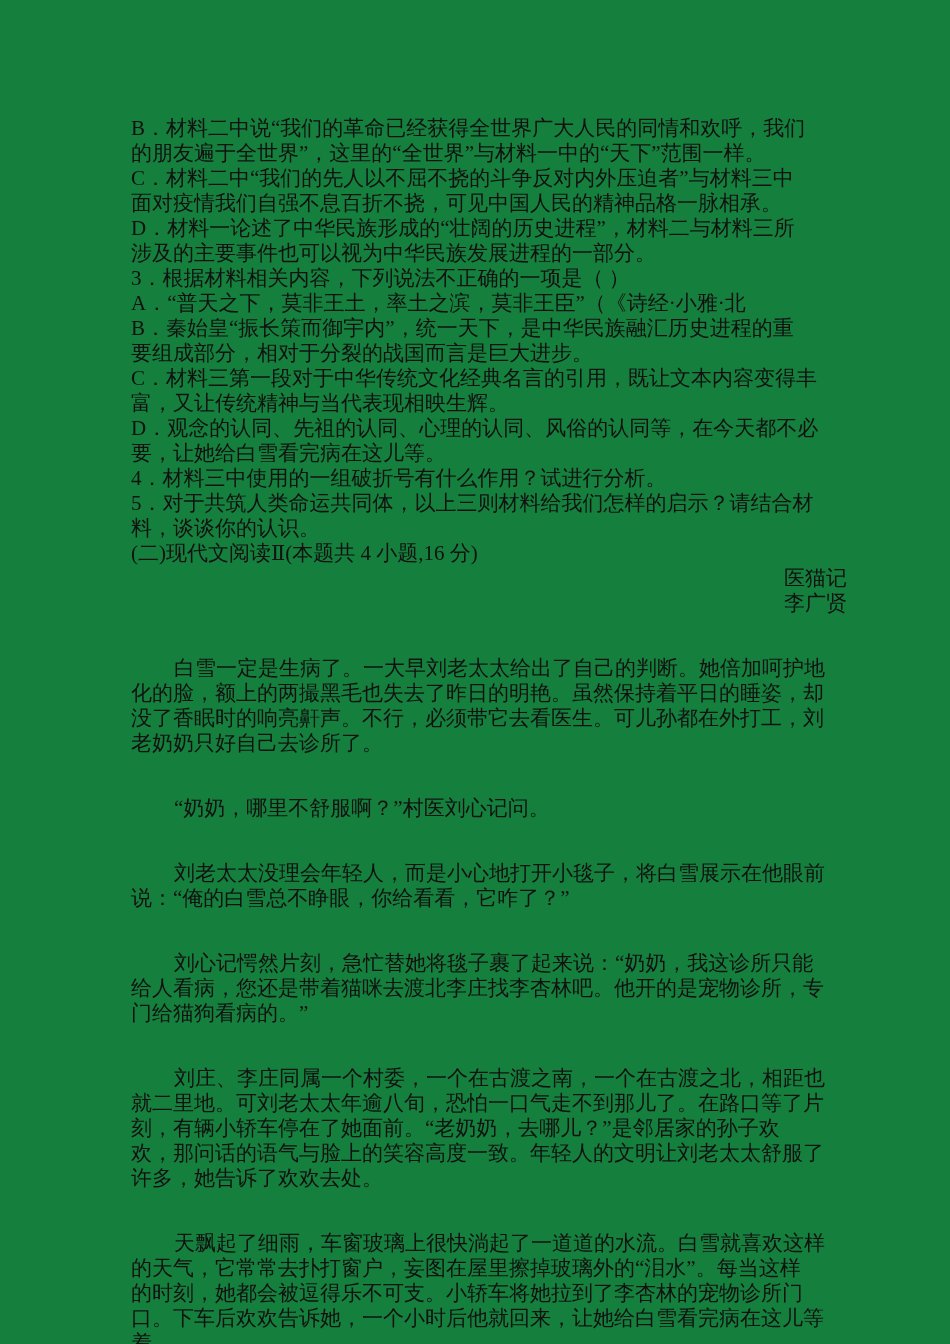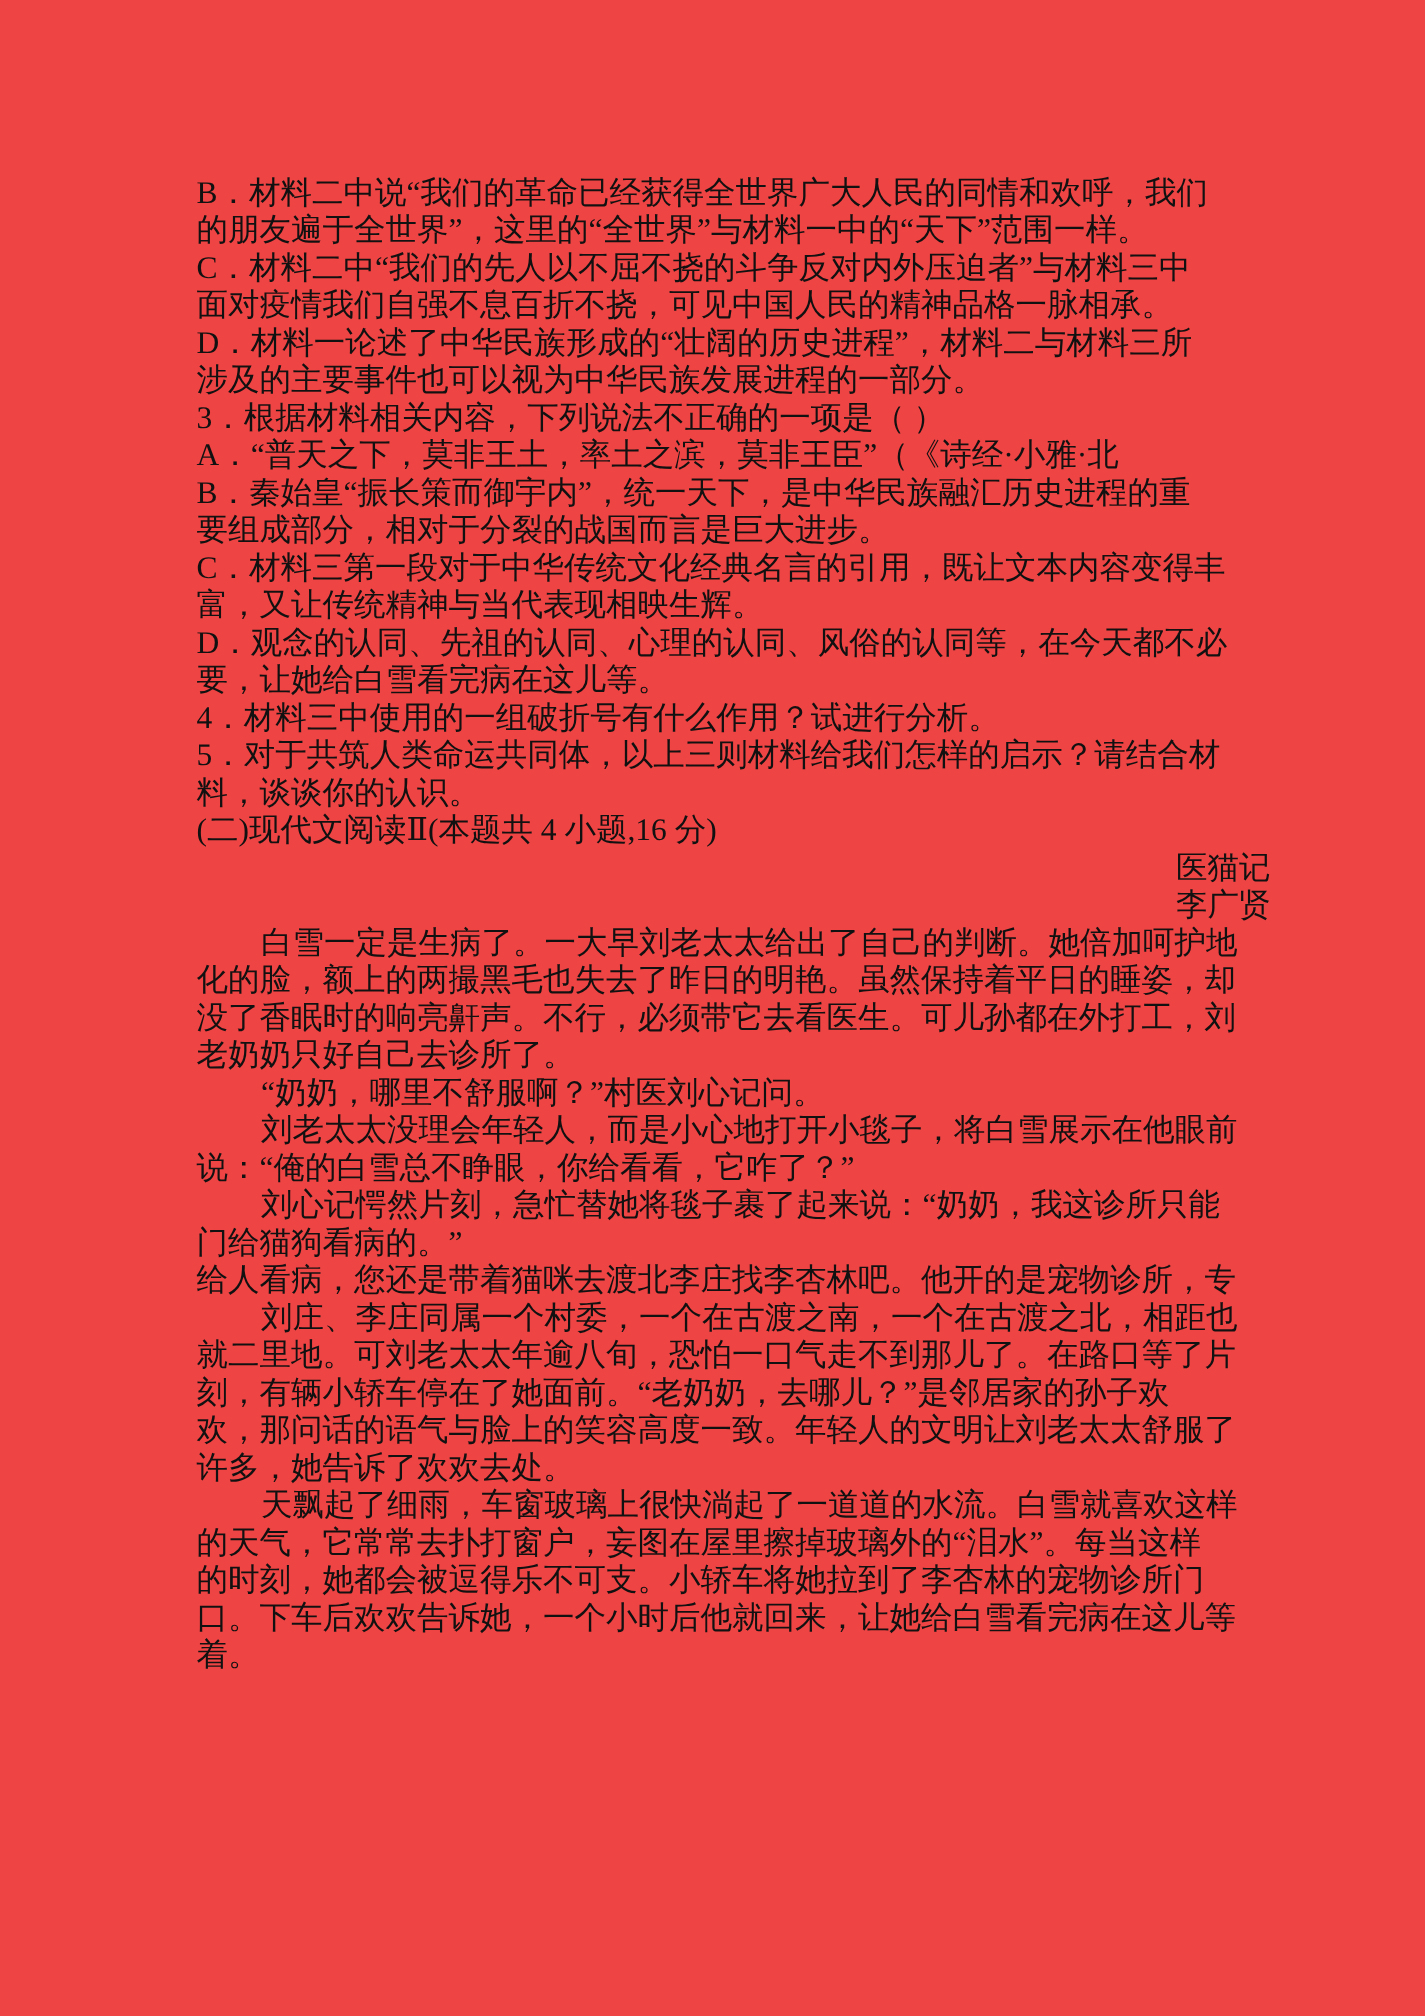--- a/index.html
+++ b/index.html
@@ -4,21 +4,21 @@
 <style>
   html, body {
     margin: 0;
     padding: 0;
     background: #ffffff;
   }
   .page {
     position: relative;
     width: 950px;
     height: 1344px;
-    background: #ef4444;
+    background: #15803d;
     overflow: hidden;
     font-family: "Liberation Serif", "DejaVu Serif", serif;
     color: #111111;
   }
   .text-block {
     position: absolute;
     left: 131px;
     top: 116px;
     width: 716px;
   }
@@ -28,20 +28,21 @@
     height: 25px;
     white-space: nowrap;
     letter-spacing: 0px;
   }
   .line.center {
     text-align: right;
     white-space: nowrap;
   }
   .line.indent {
     text-indent: 43px;
+    margin-top: 40px;
   }
 </style>
 </head>
 <body>
 
 <div class="page">
   <div class="text-block">
       <div class="line">B．材料二中说“我们的革命已经获得全世界广大人民的同情和欢呼，我们</div>
       <div class="line">的朋友遍于全世界”，这里的“全世界”与材料一中的“天下”范围一样。</div>
       <div class="line">C．材料二中“我们的先人以不屈不挠的斗争反对内外压迫者”与材料三中</div>
@@ -63,22 +64,22 @@
       <div class="line center">医猫记</div>
       <div class="line center">李广贤</div>
       <div class="line indent">白雪一定是生病了。一大早刘老太太给出了自己的判断。她倍加呵护地</div>
       <div class="line">化的脸，额上的两撮黑毛也失去了昨日的明艳。虽然保持着平日的睡姿，却</div>
       <div class="line">没了香眠时的响亮鼾声。不行，必须带它去看医生。可儿孙都在外打工，刘</div>
       <div class="line">老奶奶只好自己去诊所了。</div>
       <div class="line indent">“奶奶，哪里不舒服啊？”村医刘心记问。</div>
       <div class="line indent">刘老太太没理会年轻人，而是小心地打开小毯子，将白雪展示在他眼前</div>
       <div class="line">说：“俺的白雪总不睁眼，你给看看，它咋了？”</div>
       <div class="line indent">刘心记愕然片刻，急忙替她将毯子裹了起来说：“奶奶，我这诊所只能</div>
+      <div class="line">给人看病，您还是带着猫咪去渡北李庄找李杏林吧。他开的是宠物诊所，专</div>
       <div class="line">门给猫狗看病的。”</div>
-      <div class="line">给人看病，您还是带着猫咪去渡北李庄找李杏林吧。他开的是宠物诊所，专</div>
       <div class="line indent">刘庄、李庄同属一个村委，一个在古渡之南，一个在古渡之北，相距也</div>
       <div class="line">就二里地。可刘老太太年逾八旬，恐怕一口气走不到那儿了。在路口等了片</div>
       <div class="line">刻，有辆小轿车停在了她面前。“老奶奶，去哪儿？”是邻居家的孙子欢</div>
       <div class="line">欢，那问话的语气与脸上的笑容高度一致。年轻人的文明让刘老太太舒服了</div>
       <div class="line">许多，她告诉了欢欢去处。</div>
       <div class="line indent">天飘起了细雨，车窗玻璃上很快淌起了一道道的水流。白雪就喜欢这样</div>
       <div class="line">的天气，它常常去扑打窗户，妄图在屋里擦掉玻璃外的“泪水”。每当这样</div>
       <div class="line">的时刻，她都会被逗得乐不可支。小轿车将她拉到了李杏林的宠物诊所门</div>
       <div class="line">口。下车后欢欢告诉她，一个小时后他就回来，让她给白雪看完病在这儿等</div>
       <div class="line">着。</div>

